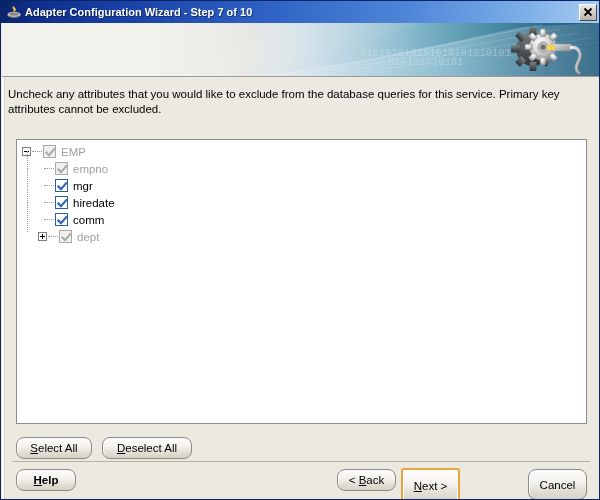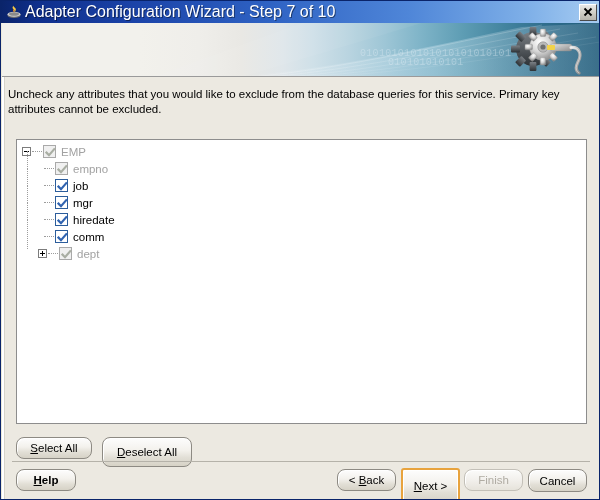--- a/index.html
+++ b/index.html
@@ -38,22 +38,22 @@
     padding: 0 2px;
   }
   #title-icon {
     width: 16px; height: 16px;
     margin: 0 3px 0 3px;
     position: relative;
     flex: 0 0 auto;
   }
   #title-text {
     color: #ffffff;
-    font-size: 16px;
-    font-weight: normal;
+    font-size: 11px;
+    font-weight: bold;
     letter-spacing: 0px;
     text-shadow: 1px 1px 0 rgba(0,0,0,0.45);
     white-space: nowrap;
     flex: 1 1 auto;
     overflow: hidden;
   }
   #close-btn {
     width: 18px; height: 17px;
     background: linear-gradient(to bottom, #e8e8e8 0%, #d2d0c8 48%, #b6b4ac 100%);
     border: 1px solid #4a4a4a;
@@ -390,31 +390,20 @@
         <span class="dots"></span>
         <span class="cbx on-disabled">
           <svg class="tick" viewBox="0 0 11 11">
             <path d="M1.5 5.6 L4.0 8.2 L9.2 2.2" stroke="#a9aea3" stroke-width="2.2" fill="none" stroke-linecap="square"></path>
           </svg>
         </span>
         <span class="node-label dim">empno</span>
       </div>
 
 
-      <div class="tree-row">
-        <span class="indent" style="width:26px"></span>
-        <span class="vline" style="left:10px;top:-9px;height:18px"></span>
-        <span class="dots"></span>
-        <span class="cbx on">
-          <svg class="tick" viewBox="0 0 11 11">
-            <path d="M1.5 5.6 L4.0 8.2 L9.2 2.2" stroke="#3063b0" stroke-width="2.2" fill="none" stroke-linecap="square"></path>
-          </svg>
-        </span>
-        <span class="node-label">job</span>
-      </div>
 
       <div class="tree-row">
         <span class="indent" style="width:26px"></span>
         <span class="vline" style="left:10px;top:-9px;height:18px"></span>
         <span class="dots"></span>
         <span class="cbx on">
           <svg class="tick" viewBox="0 0 11 11">
             <path d="M1.5 5.6 L4.0 8.2 L9.2 2.2" stroke="#3063b0" stroke-width="2.2" fill="none" stroke-linecap="square"></path>
           </svg>
         </span>
@@ -458,40 +447,37 @@
         </span>
         <span class="node-label dim">dept</span>
       </div>
 
     </div>
 
     <div class="btn" style="left:14px; top:360px; width:76px; height:22px;">
       <span><u>S</u><span>elect All</span></span>
     </div>
 
-    <div class="btn" style="left:100px; top:360px; width:90px; height:30px;">
+    <div class="btn" style="left:100px; top:360px; width:90px; height:22px;">
       <span><u>D</u><span>eselect All</span></span>
     </div>
 
     <div id="sep"></div>
 
     <div class="btn" style="left:14px; top:392px; width:60px; height:22px;font-weight:bold;">
       <span><u>H</u><span>elp</span></span>
     </div>
 
     <div class="btn" style="left:335px; top:392px; width:59px; height:22px;">
       <span><span>&lt; </span><u>B</u><span>ack</span></span>
     </div>
 
     <div class="btn focus" style="left:399px; top:391px; width:59px; height:36px;">
       <span><u>N</u><span>ext &gt;</span></span>
     </div>
 
-    <div class="btn disabled" style="left:462px; top:392px; width:59px; height:22px;">
-      <span>Finish</span>
-    </div>
-
-    <div class="btn" style="left:526px; top:392px; width:59px; height:23px;">
+
+    <div class="btn" style="left:526px; top:392px; width:59px; height:31px;">
       <span>Cancel</span>
     </div>
 
   </div>
 </div>
 
 </body></html>

